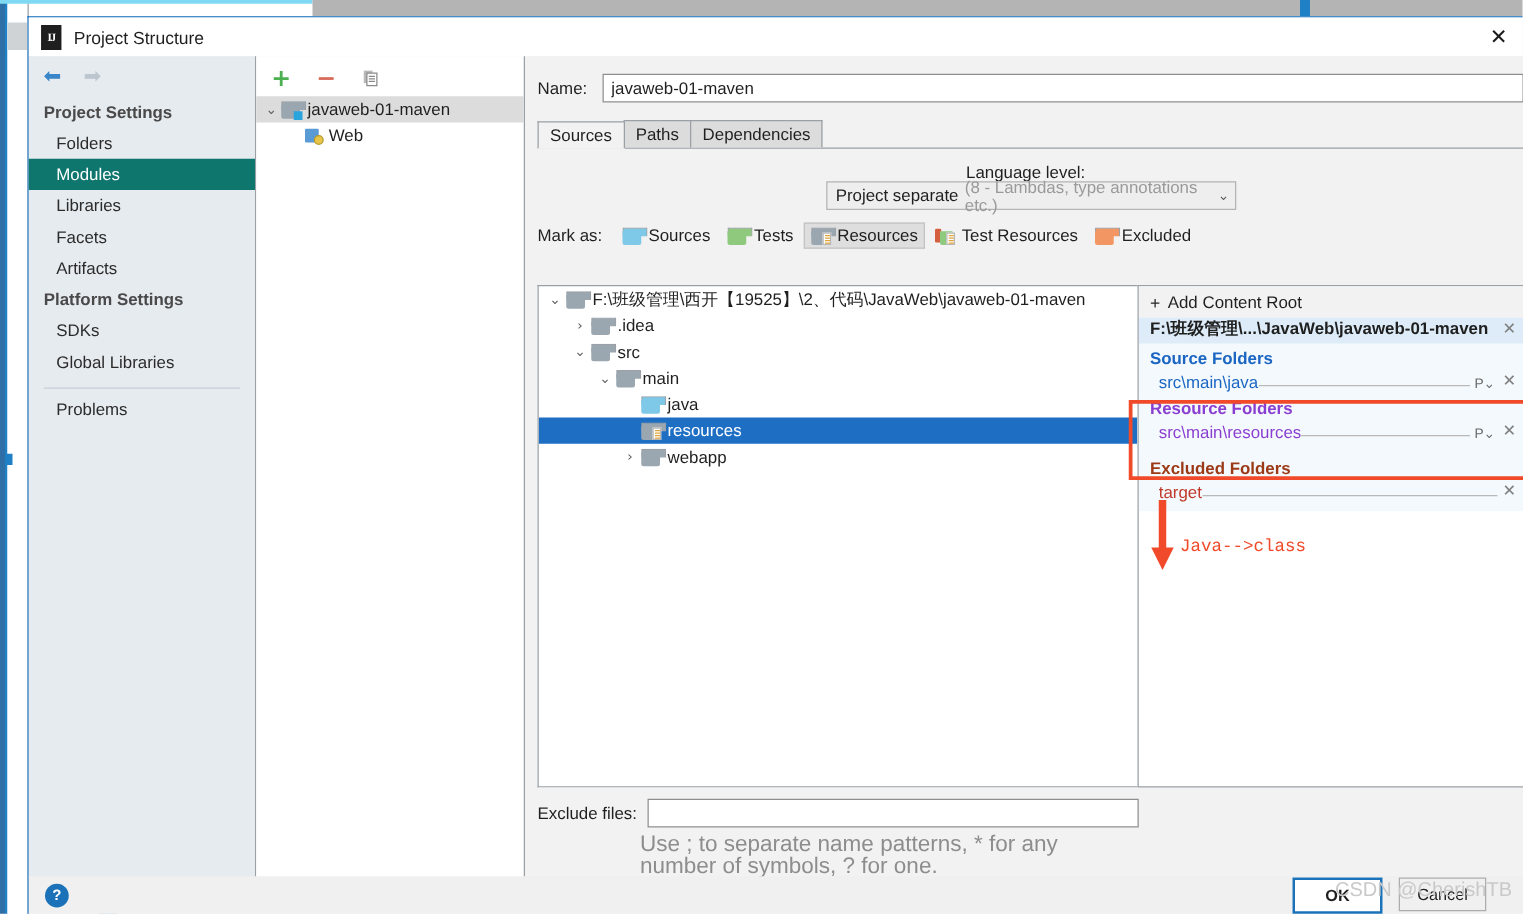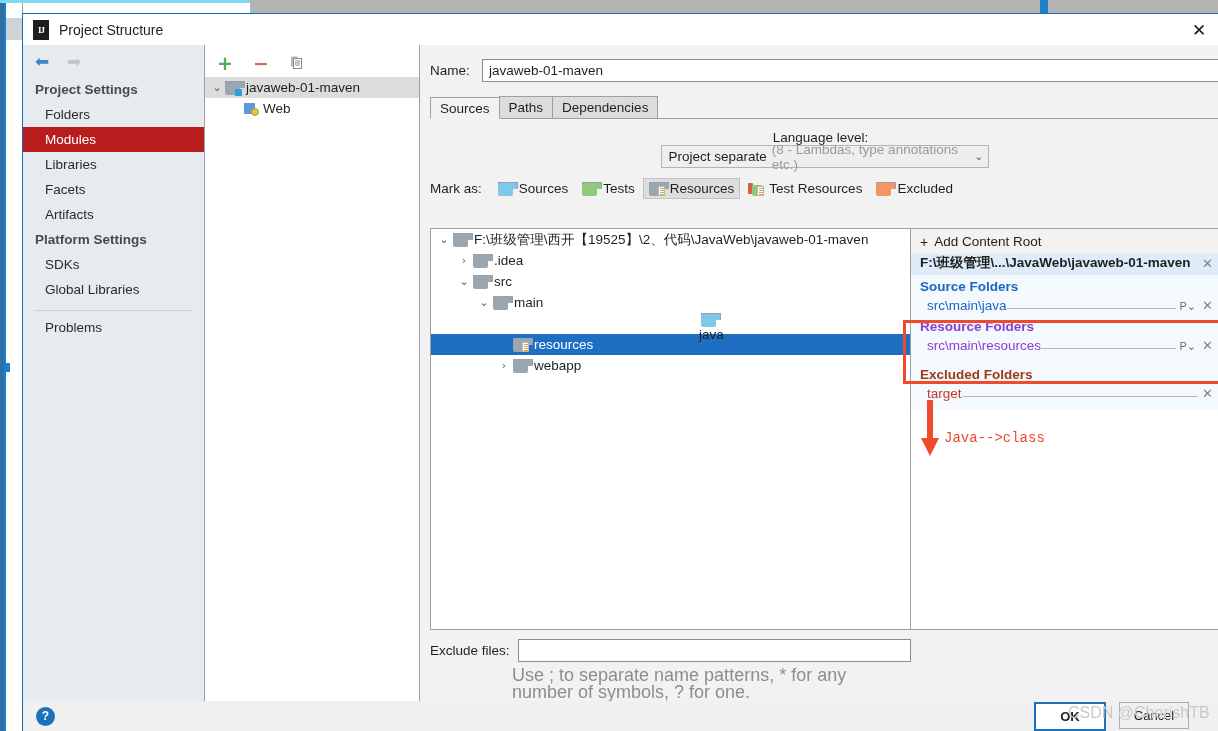--- a/index.html
+++ b/index.html
@@ -172,21 +172,21 @@
     padding: 5px 0 5px 12px;
     font-size: 13.5px;
   }
   .nav-item {
     padding: 5px 0 5px 22px;
     color: #2b2b2b;
     font-size: 13.5px;
     cursor: pointer;
   }
   .nav-item.selected {
-    background: #b91c1c;
+    background: #0f766e;
     color: #ffffff;
   }
   .nav-sep {
     margin: 8px 12px 4px 12px;
     border-top: 1px solid #c6ced6;
   }
 
   
   #module-pane {
     width: 215px;
@@ -769,21 +769,21 @@
 
           <div class="tree-row" style="padding-left:44px;">
             <span class="tw2">⌄</span>
             <span class="ficon f-gray">
                 <span class="tab"></span>
                 <span class="bod"></span>
               </span>
             <span>main</span>
           </div>
 
-          <div class="tree-row" style="padding-left:82px;flex-direction:column;">
+          <div class="tree-row" style="padding-left:82px;">
             <span class="ficon f-blue">
                 <span class="tab"></span>
                 <span class="bod"></span>
               </span>
             <span>java</span>
           </div>
 
           <div class="tree-row selected" style="padding-left:82px;">
             <span class="ficon f-res">
                 <span class="tab"></span>

